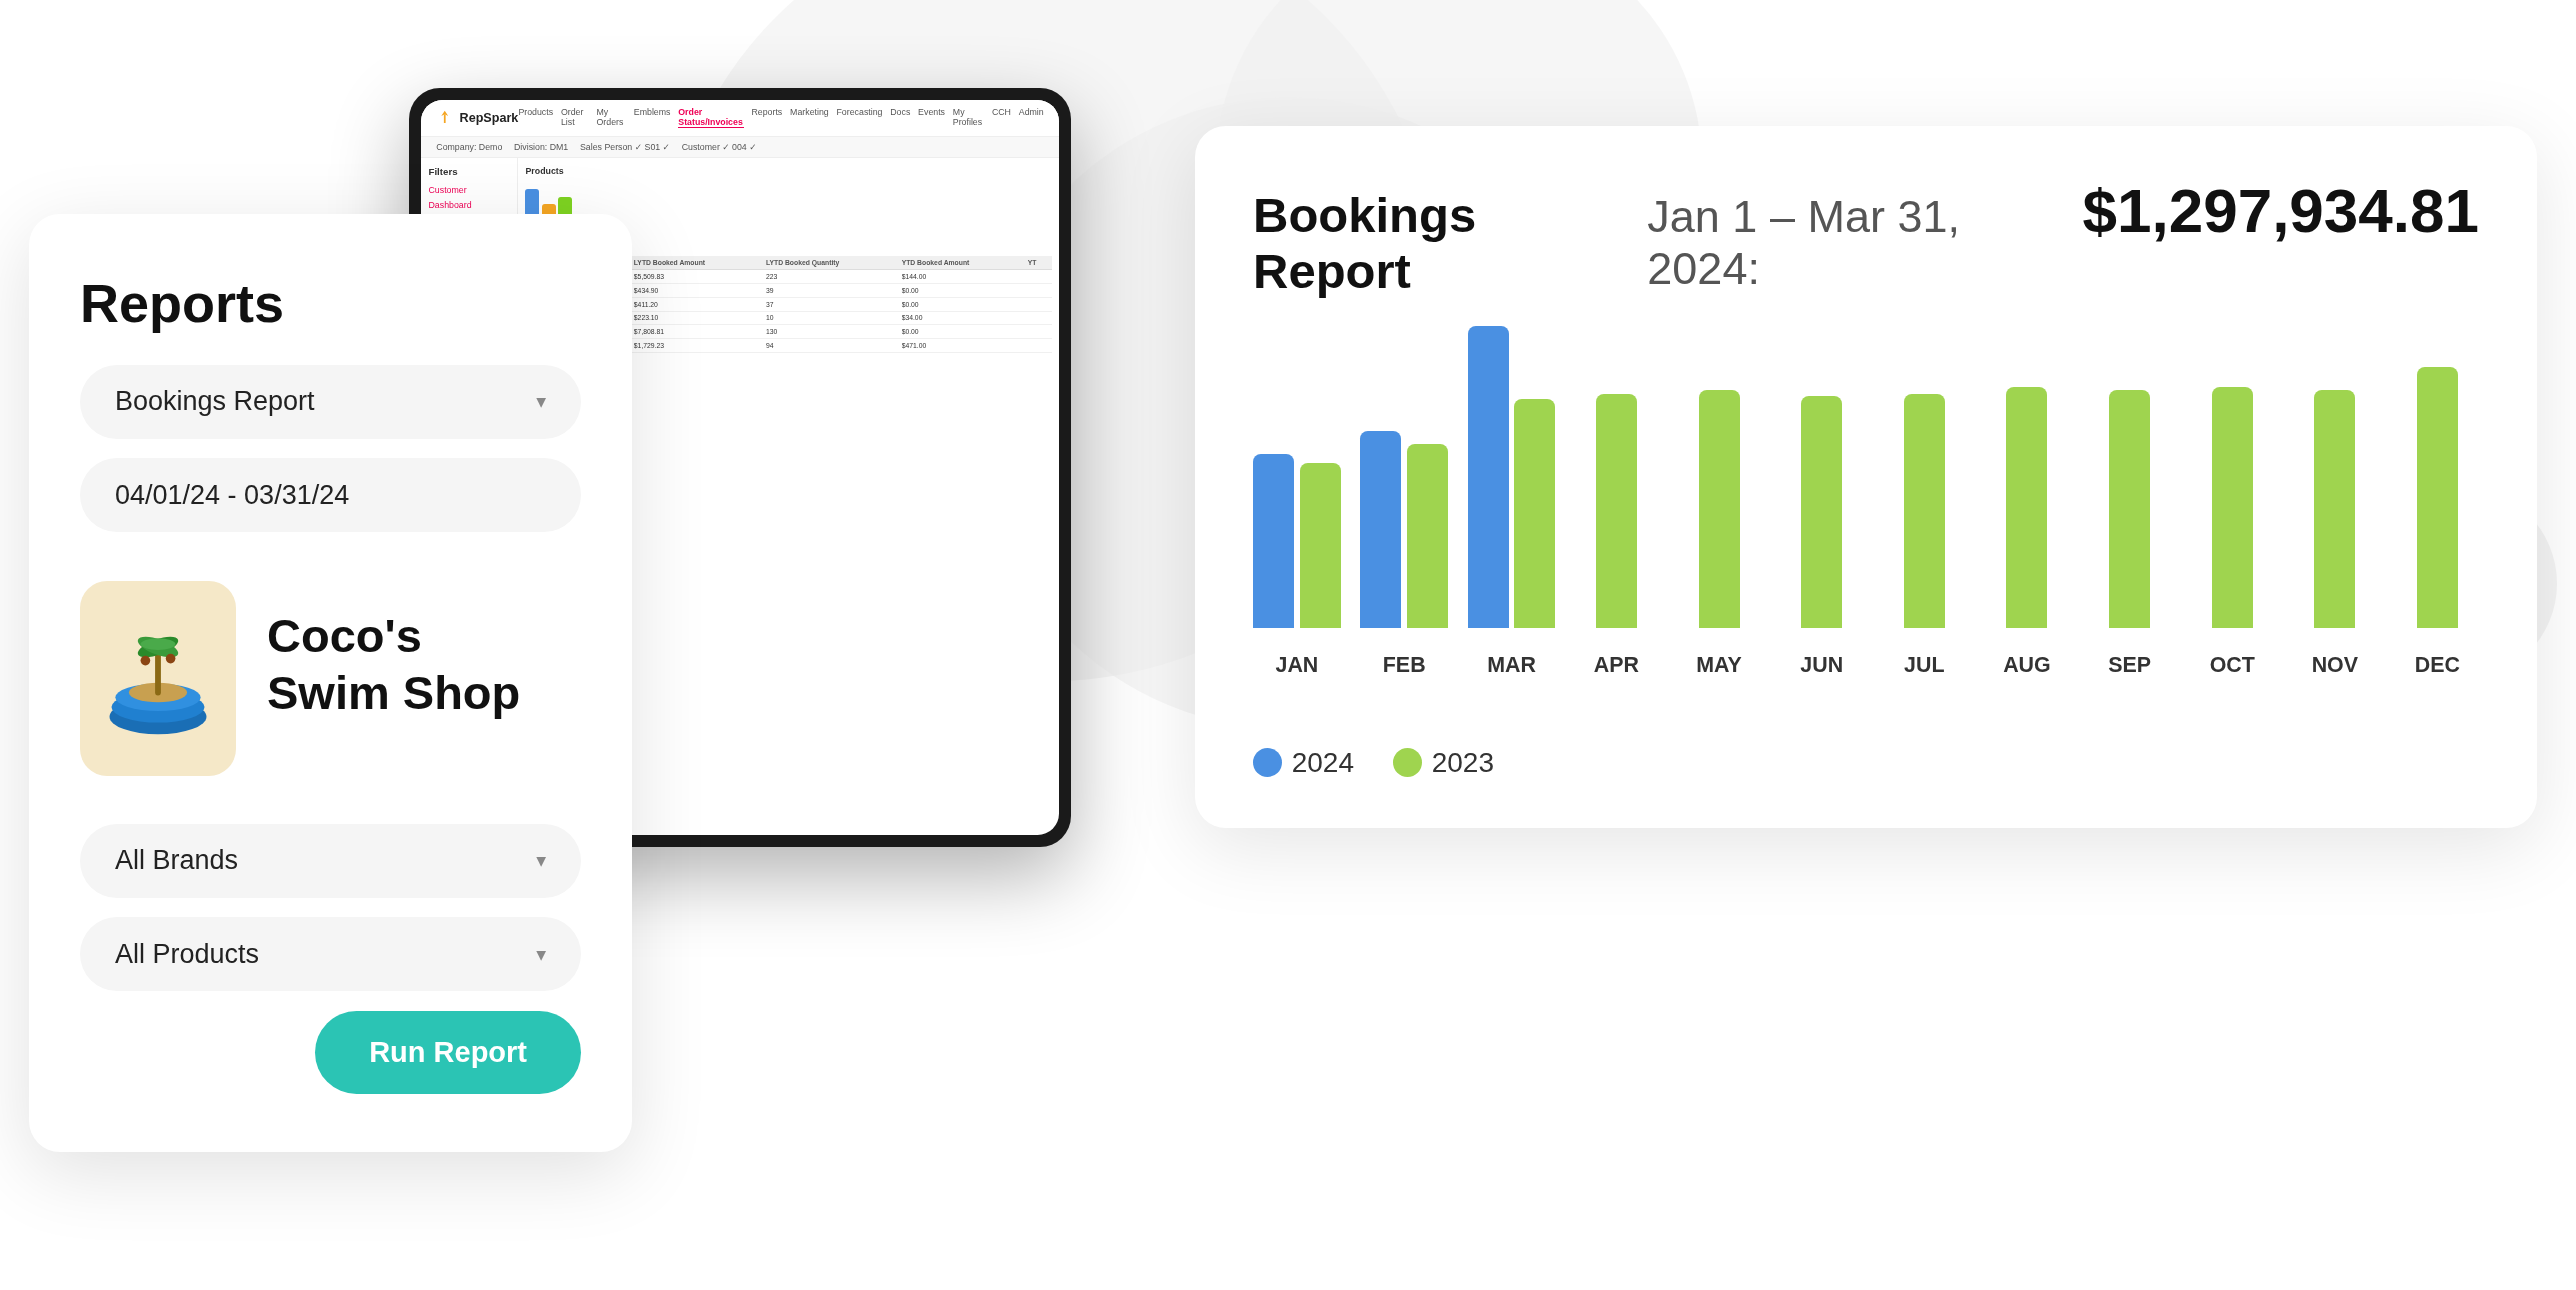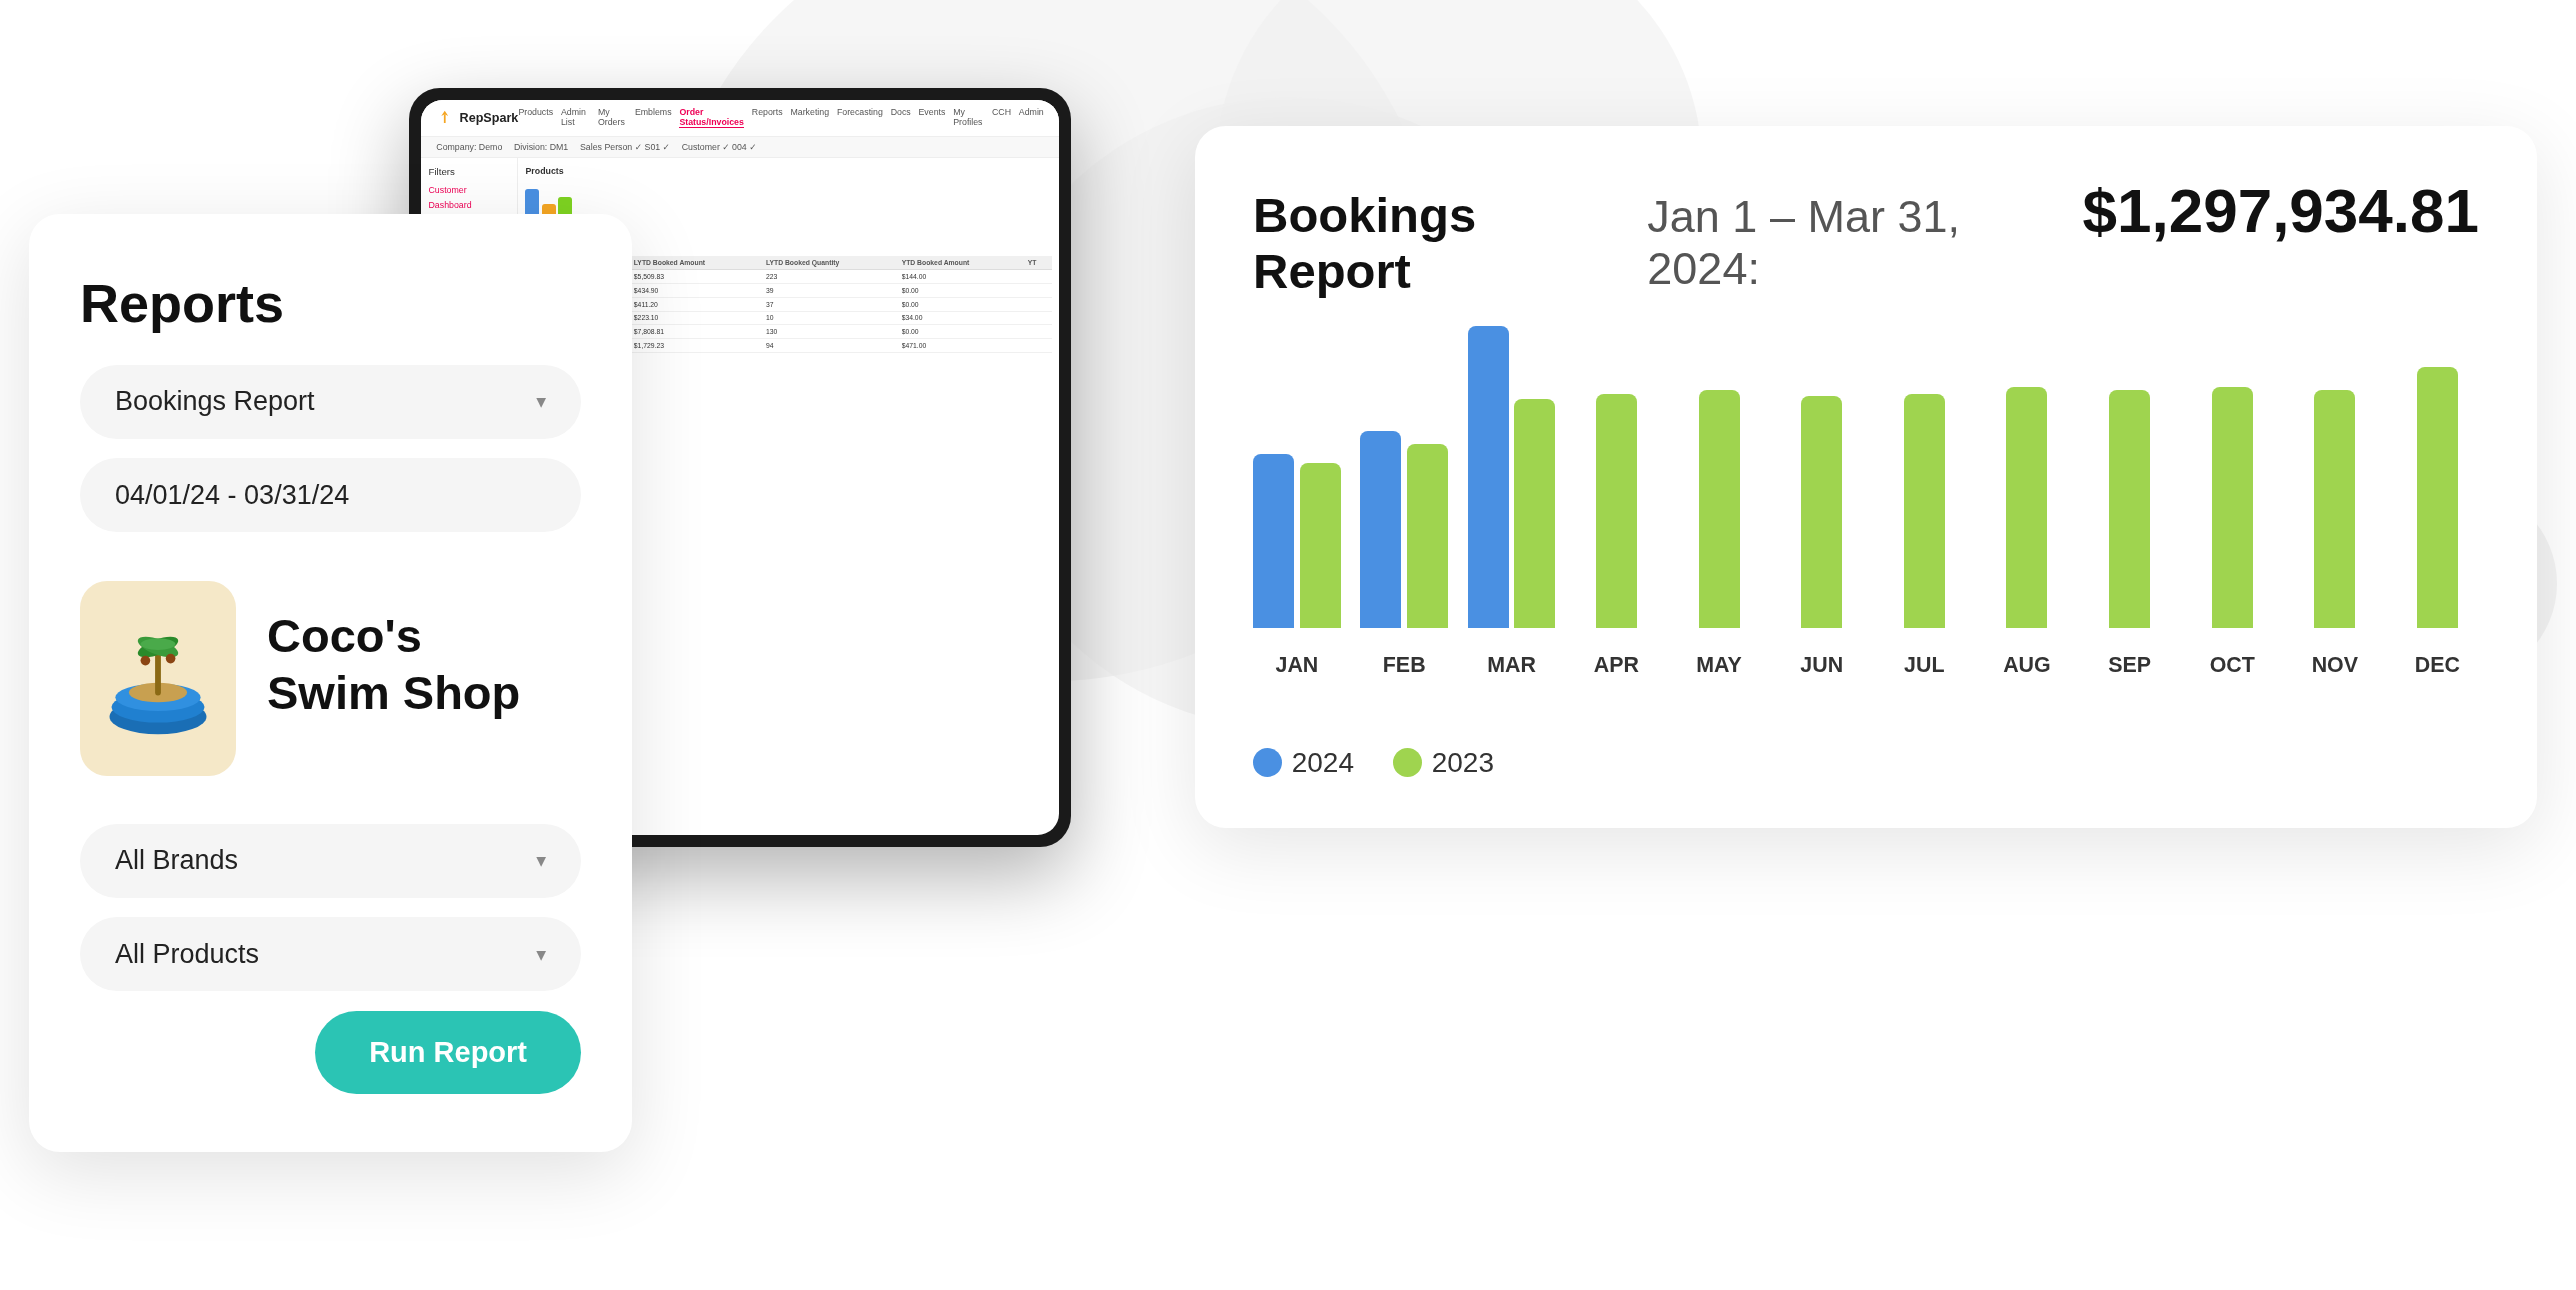--- a/index.html
+++ b/index.html
@@ -177,21 +177,21 @@
       font-size: 8.8px;
       color: #555;
       display: flex;
       gap: 11.7px;
       border-bottom: 1px solid #eee;
       flex-shrink: 0;
     }
 
     .tablet-filters-title {
       font-size: 9.7px;
-      font-weight: 400;
+      font-weight: 700;
       color: #333;
       margin-bottom: 5.8px;
     }
 
     .tablet-sidebar-menu {
       font-size: 8.8px;
       color: #e05;
       line-height: 1.8;
     }
 
@@ -448,21 +448,21 @@
       <div class="tablet-topbar">
         <div class="tablet-logo">
           <svg class="tablet-logo-icon" viewBox="0 0 20 20">
             <polygon points="10,2 14,8 10,6 6,8" fill="#f5a623"></polygon>
             <rect x="9" y="6" width="2" height="10" fill="#f5a623"></rect>
           </svg>
           <span>RepSpark</span>
         </div>
         <div class="tablet-nav">
           <span>Products</span>
-          <span>Admin List</span>
+          <span>Order List</span>
           <span>My Orders</span>
           <span>Emblems</span>
           <span class="active">Order Status/Invoices</span>
           <span>Reports</span>
           <span>Marketing</span>
           <span>Forecasting</span>
           <span>Docs</span>
           <span>Events</span>
           <span>My Profiles</span>
           <span>CCH</span>

